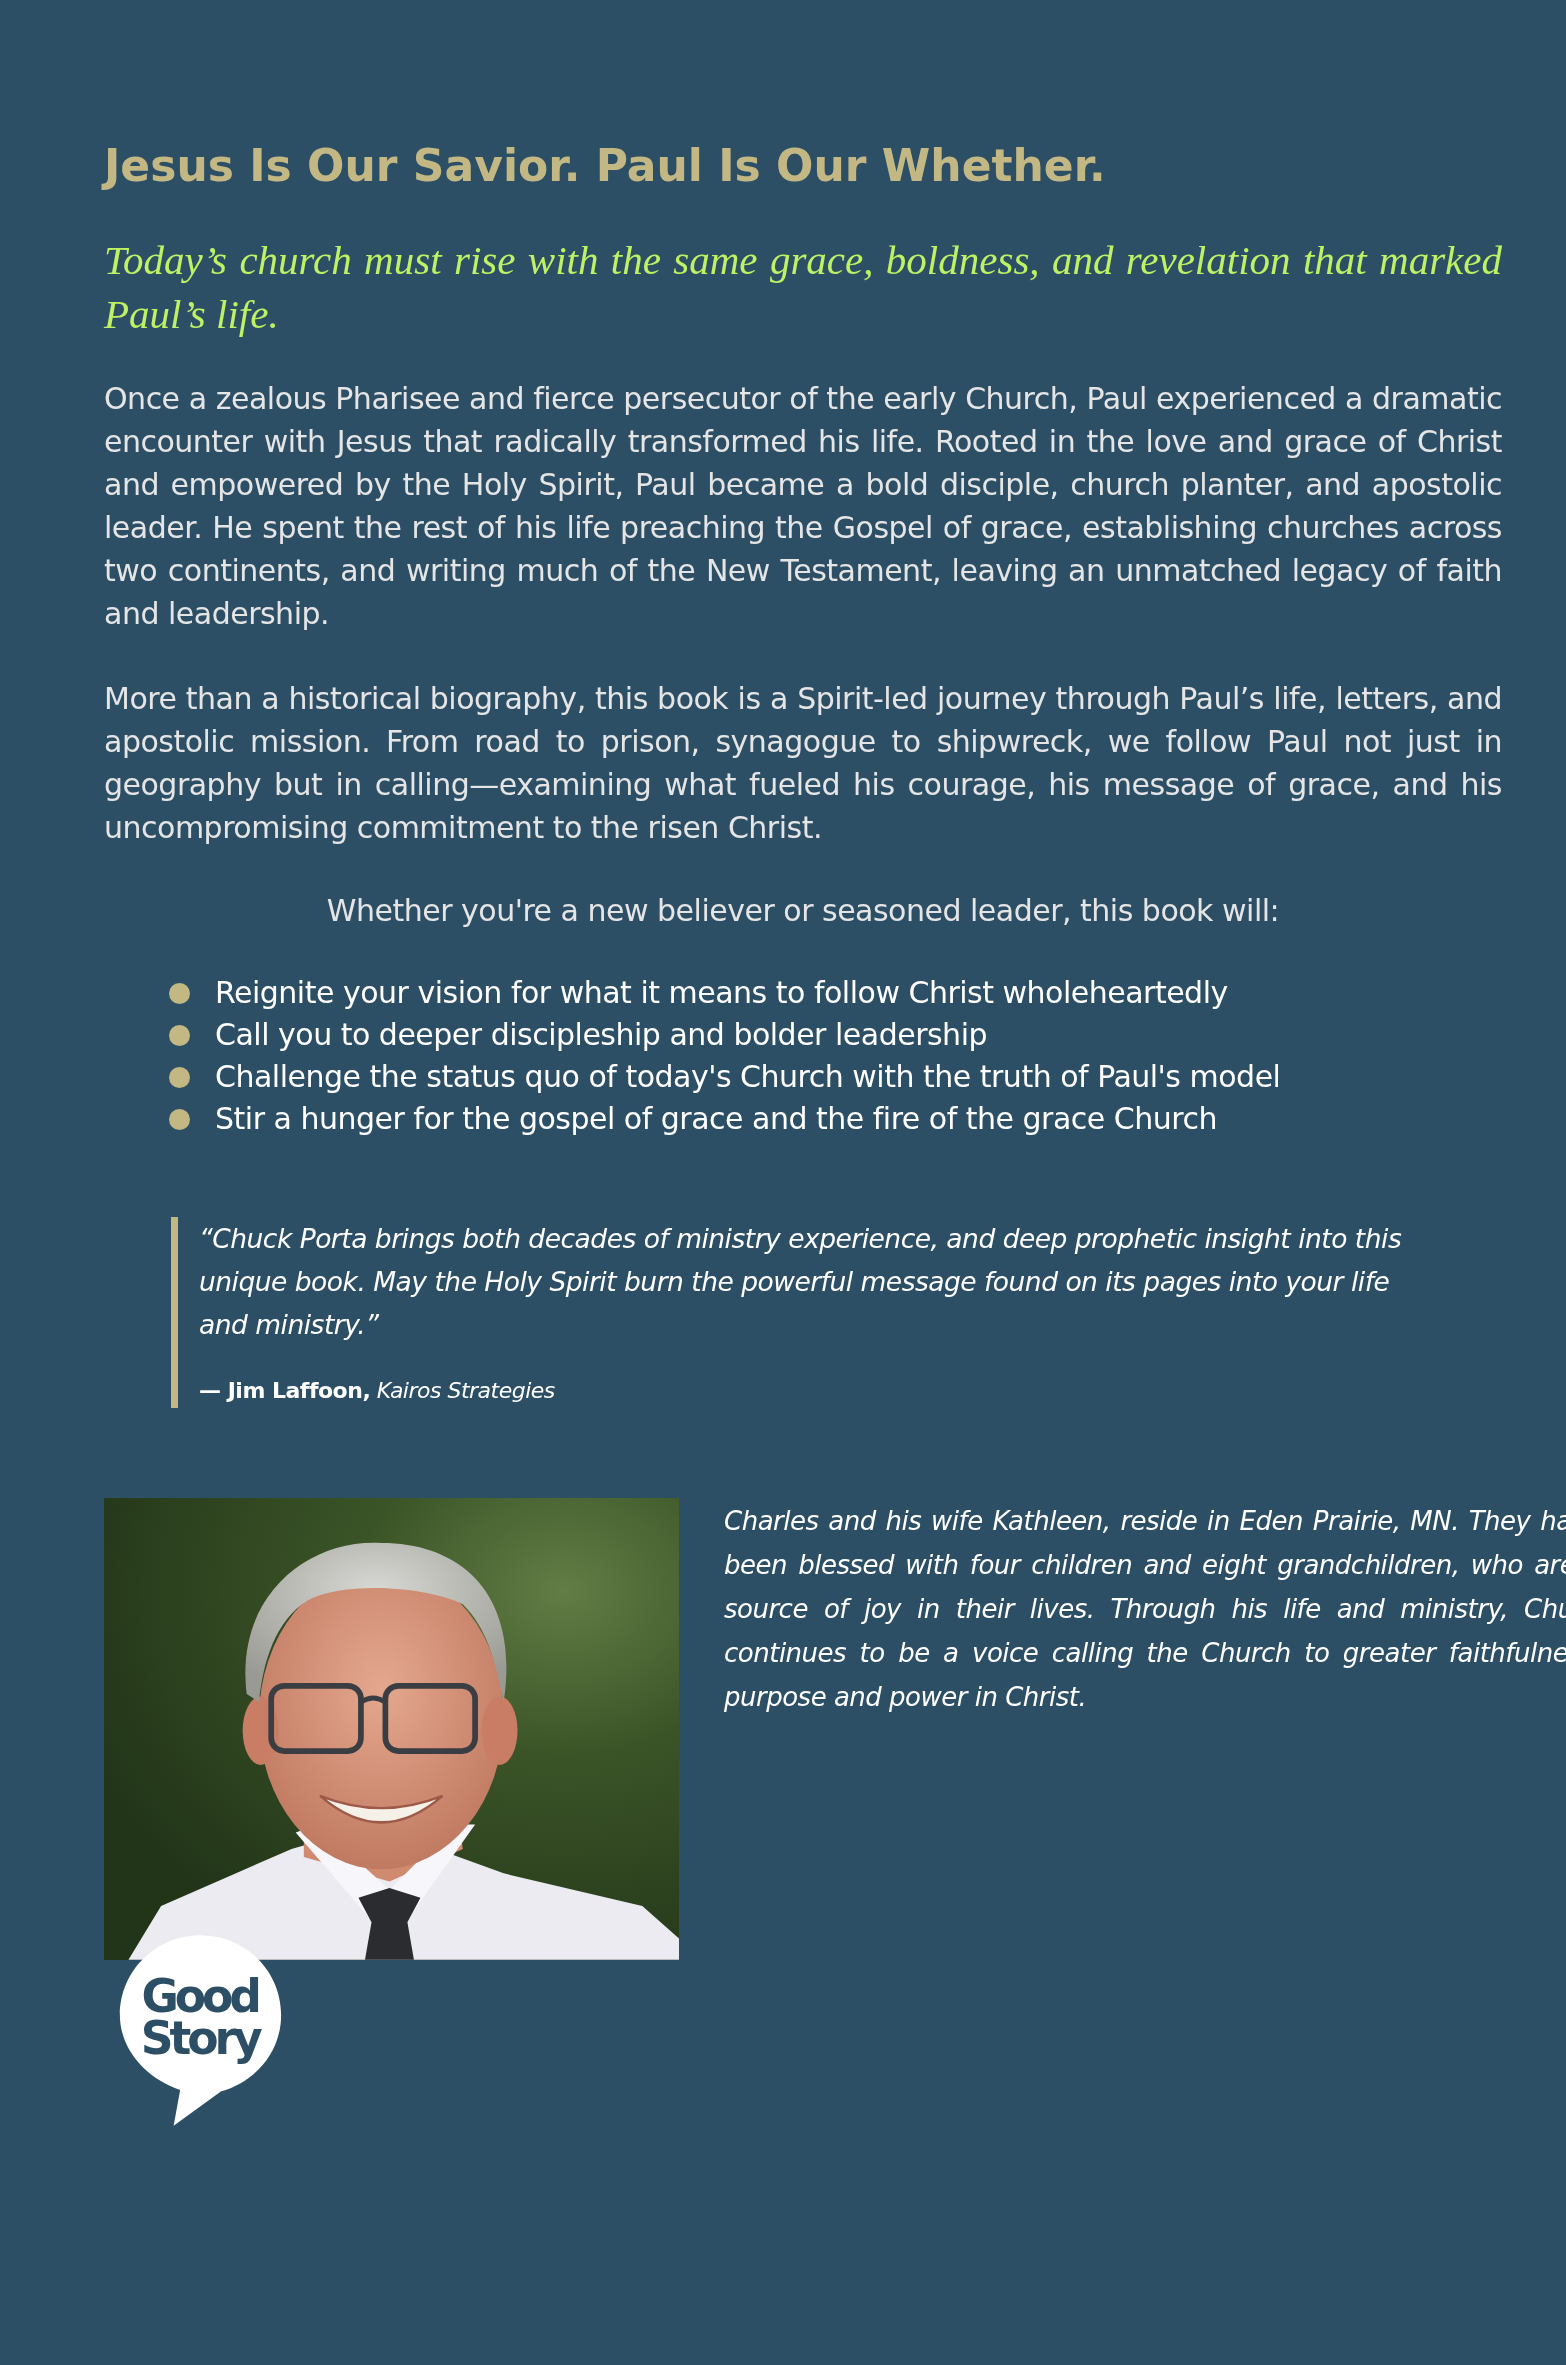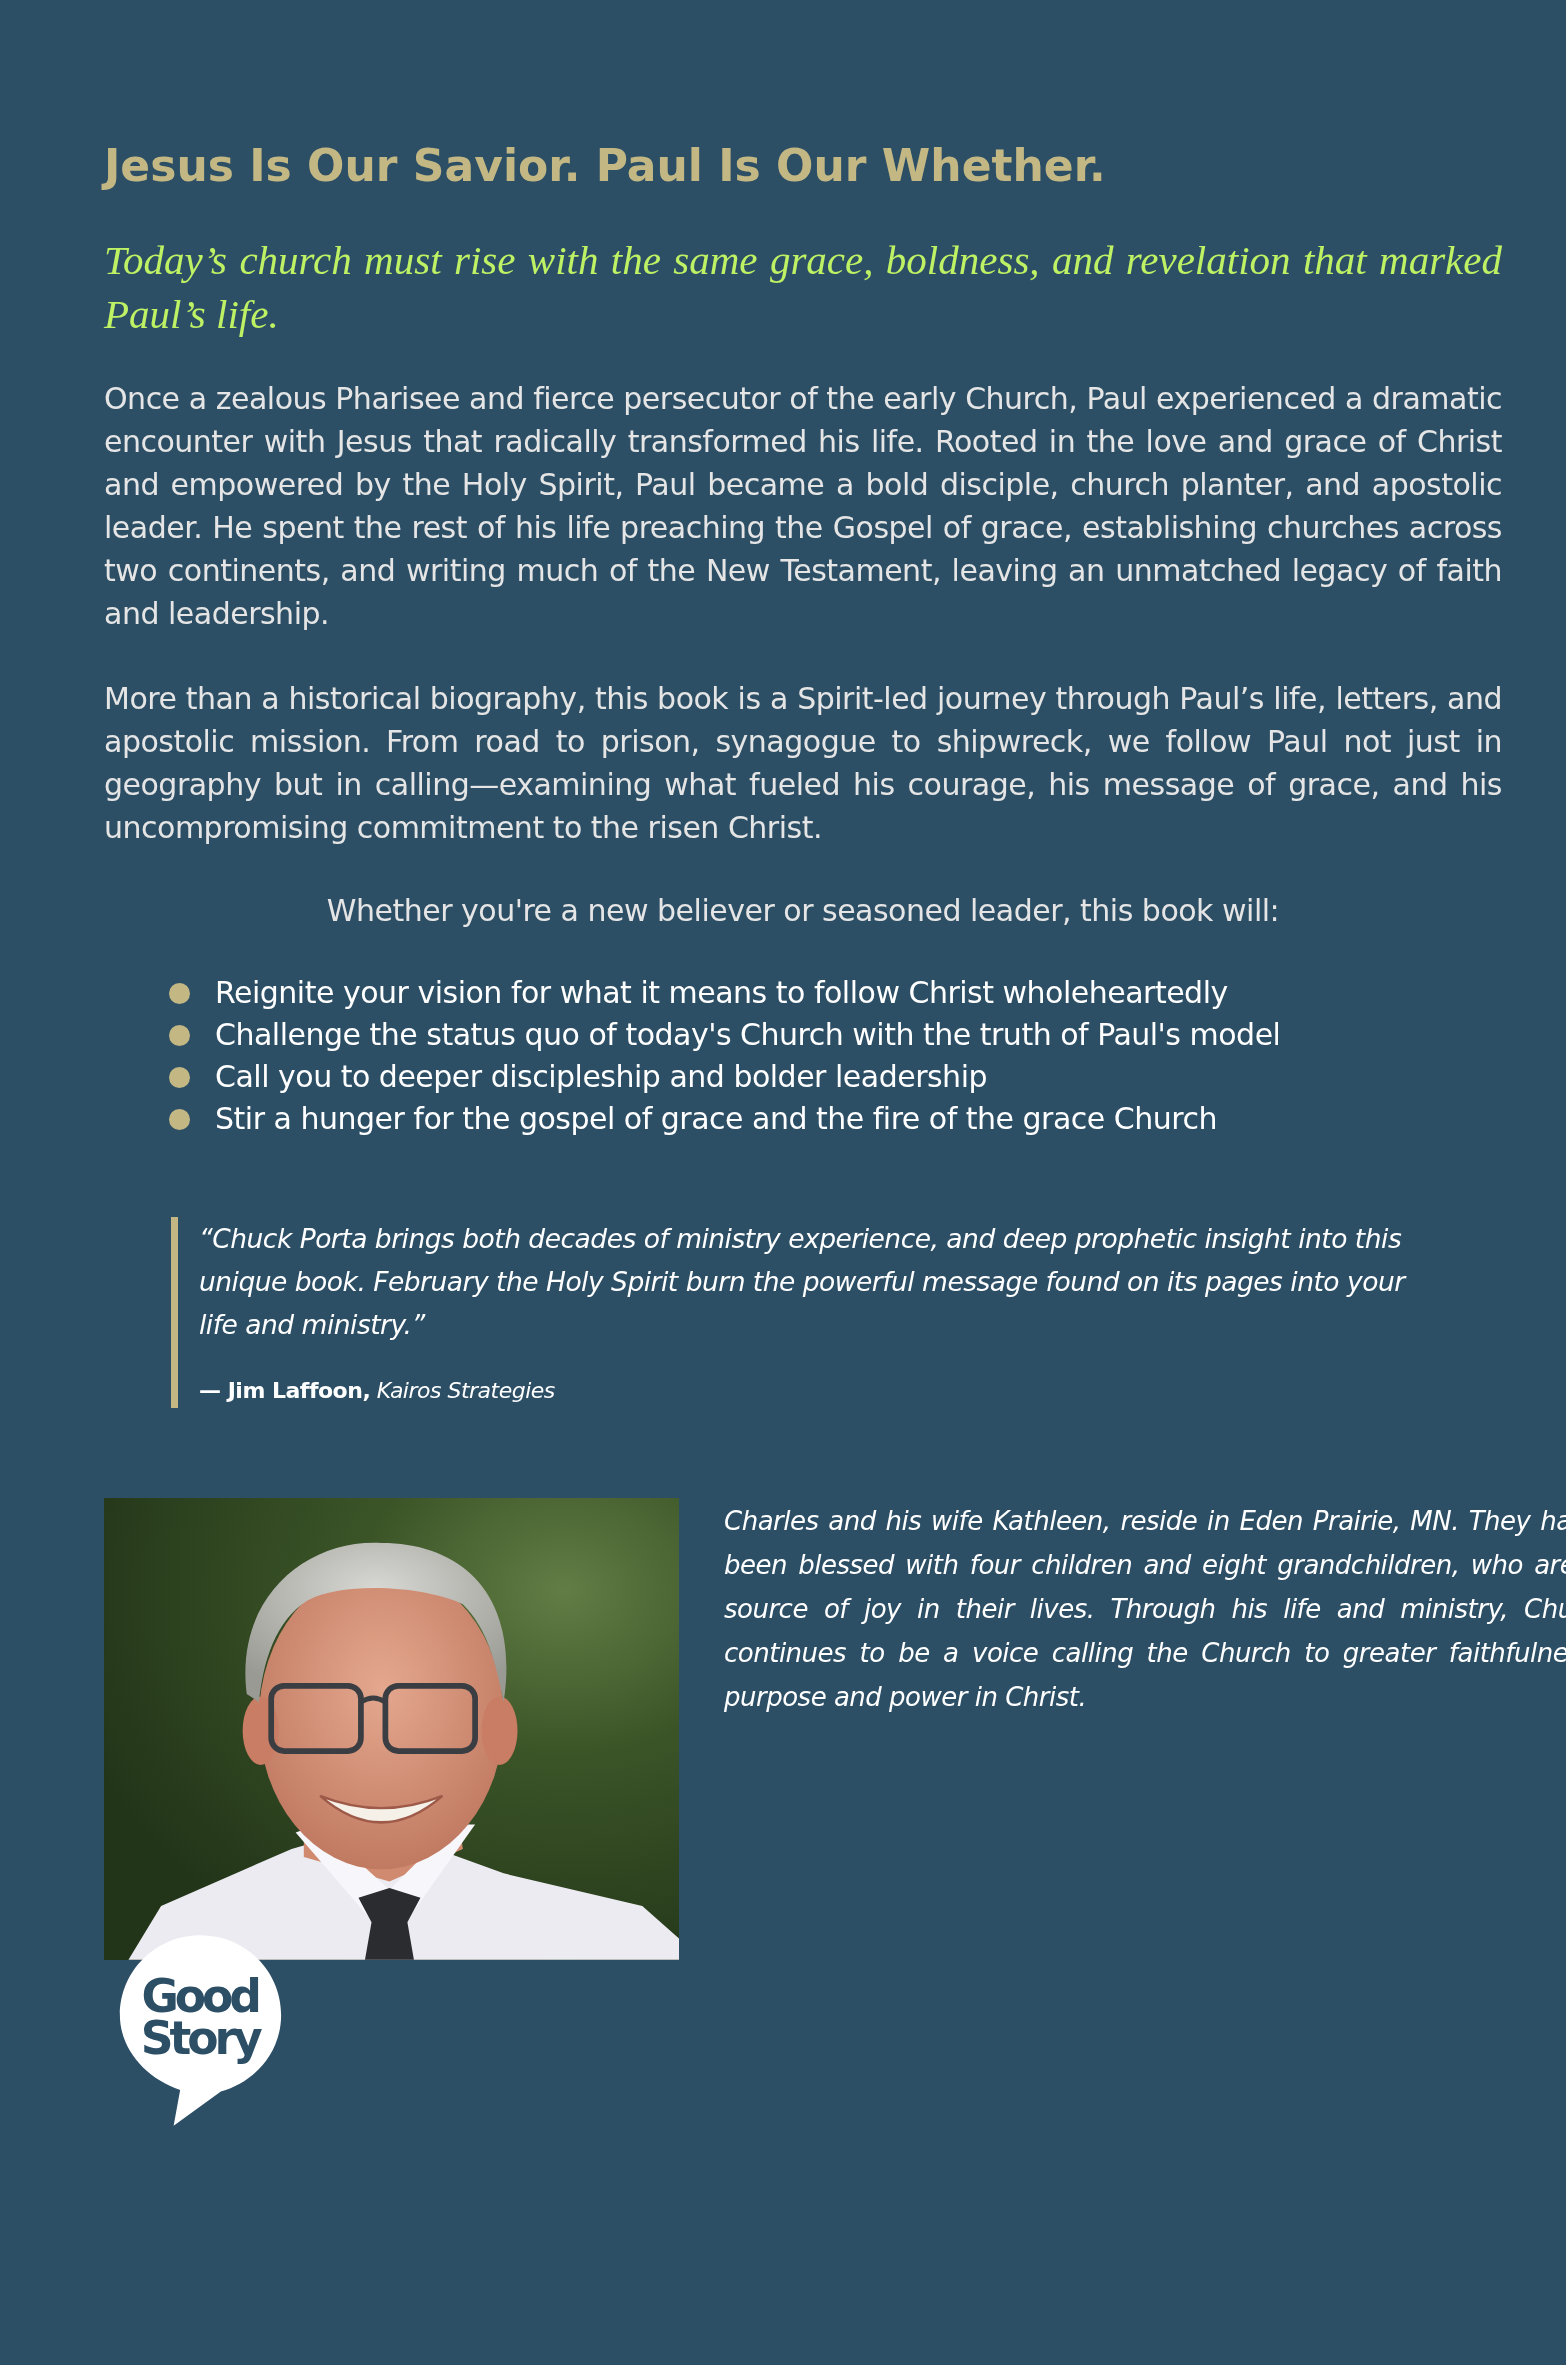--- a/index.html
+++ b/index.html
@@ -81,27 +81,27 @@
 <div class="page">
   <h1 class="headline">Jesus Is Our Savior. Paul Is Our Whether.</h1>
   <p class="subtitle">Today’s church must rise with the same grace, boldness, and revelation that marked Paul’s life.</p>
 
   <p class="body-text para1">Once a zealous Pharisee and fierce persecutor of the early Church, Paul experienced a dramatic encounter with Jesus that radically transformed his life. Rooted in the love and grace of Christ and empowered by the Holy Spirit, Paul became a bold disciple, church planter, and apostolic leader. He spent the rest of his life preaching the Gospel of grace, establishing churches across two continents, and writing much of the New Testament, leaving an unmatched legacy of faith and leadership.</p>
   <p class="body-text para2">More than a historical biography, this book is a Spirit-led journey through Paul’s life, letters, and apostolic mission. From road to prison, synagogue to shipwreck, we follow Paul not just in geography but in calling—examining what fueled his courage, his mes­sage of grace, and his uncompromising commitment to the risen Christ.</p>
   <p class="body-text para3">Whether you're a new believer or seasoned leader, this book will:</p>
 
   <ul class="bullets">
     <li><span class="bullet-dot"></span><span>Reignite your vision for what it means to follow Christ wholeheartedly</span></li>
+    <li><span class="bullet-dot"></span><span>Call you to deeper discipleship and bolder leadership</span></li>
     <li><span class="bullet-dot"></span><span>Challenge the status quo of today's Church with the truth of Paul's model</span></li>
-    <li><span class="bullet-dot"></span><span>Call you to deeper discipleship and bolder leadership</span></li>
     <li><span class="bullet-dot"></span><span>Stir a hunger for the gospel of grace and the fire of the grace Church</span></li>
   </ul>
 
   <blockquote class="quote" style="margin:0;">
-    <p class="quote-text">“Chuck Porta brings both decades of ministry experience, and deep prophetic insight into this unique book. February the Holy Spirit burn the powerful message found on its pages into your life and ministry.”</p>
+    <p class="quote-text">“Chuck Porta brings both decades of ministry experience, and deep prophetic insight into this unique book. May the Holy Spirit burn the powerful message found on its pages into your life and ministry.”</p>
     <div class="attribution">
       <span class="name">— </span><span class="name">Jim Laffoon,</span>
       <span class="org">Kairos Strategies</span>
     </div>
   </blockquote>
 
   <div class="photo" title="Author portrait: smiling man with gray hair and glasses, white shirt and dark tie">
     <svg width="575" height="462" viewBox="0 0 705 566">
       <defs>
         <radialGradient id="bg" cx="0.8" cy="0.2" r="0.9">

